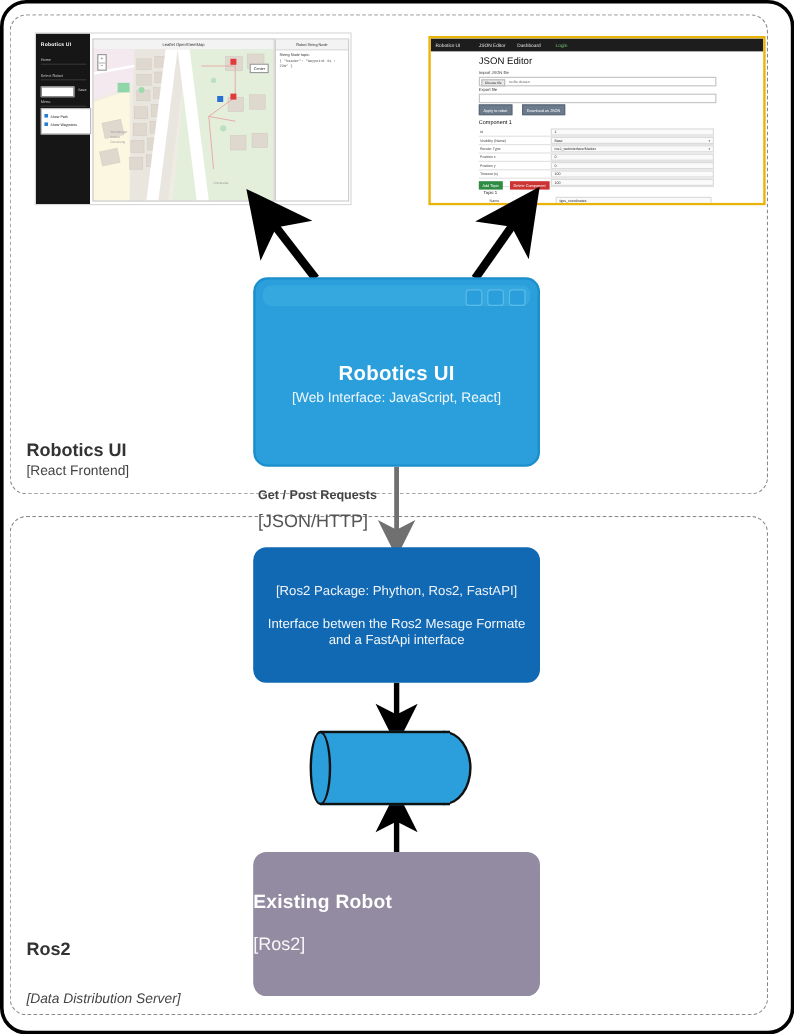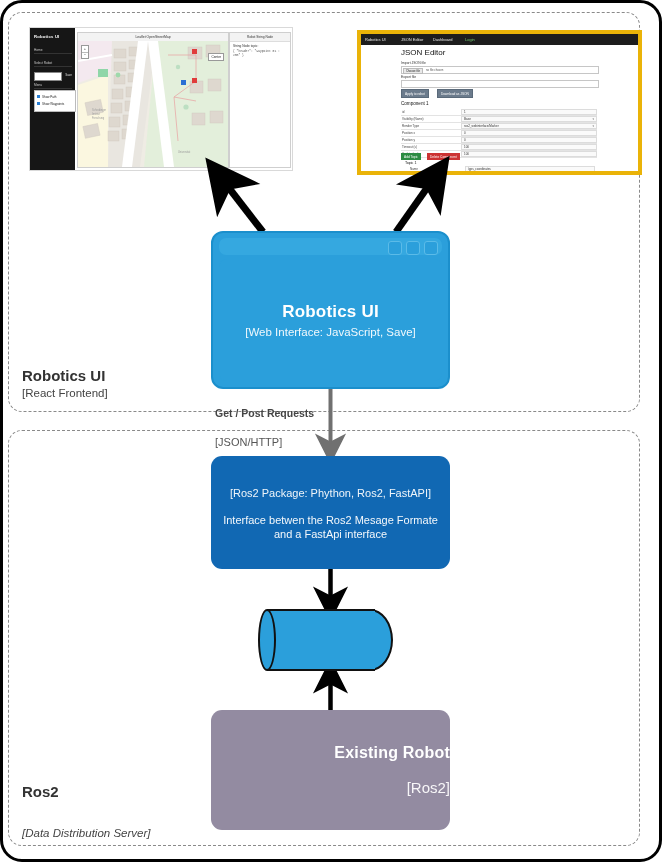--- a/index.html
+++ b/index.html
@@ -51,21 +51,21 @@
             border:1px solid #cfcfcf;overflow:hidden;}
   #sl-righthdr{position:absolute;left:0;top:0;width:100%;height:8px;background:#f3f3f3;
                border-bottom:1px solid #ddd;}
   #sl-righthdr span{position:absolute;left:50%;top:1.5px;transform:translateX(-50%);
                     font-size:3.2px;color:#333;white-space:nowrap;}
   #sl-rlabel{position:absolute;left:3px;top:11px;font-size:3.2px;color:#333;}
   #sl-rjson{position:absolute;left:3px;top:17px;width:54px;font-size:3px;color:#555;
             line-height:4px;font-family:"Liberation Mono","DejaVu Sans Mono",monospace;}
 
   
-  #shot-right{left:357px;top:30px;width:277px;height:137px;border:4px solid #eab308;}
+  #shot-right{left:357px;top:30px;width:277px;height:137px;border:2px solid #eab308;}
   #sr-nav{position:absolute;left:0;top:0;width:100%;height:11px;background:#1d1d1d;}
   .sr-navitem{position:absolute;top:3px;font-size:4px;color:#e6e6e6;white-space:nowrap;}
   #sr-body{position:absolute;left:0;top:11px;width:100%;height:126px;background:#fff;}
   #sr-h1{position:absolute;left:40px;top:3px;font-size:8px;color:#111;font-weight:normal;}
   .sr-lbl{position:absolute;left:40px;font-size:3.4px;color:#333;}
   .sr-field{position:absolute;left:40px;height:6px;border:.5px solid #c6c6c6;background:#fff;}
   .sr-filebtn{position:absolute;left:1px;top:.5px;font-size:2.8px;color:#222;
               background:#e9e9e9;border:.4px solid #bbb;padding:0 2px;}
   .sr-btn{position:absolute;font-size:3.2px;color:#fff;background:#6b7b8c;
           border:.4px solid #5a6a7a;padding:1.5px 3px;white-space:nowrap;}
@@ -107,42 +107,42 @@
 
   #node-web{left:211px;top:456px;width:239px;height:113px;background:#1168b3;
             border-radius:11px;display:flex;flex-direction:column;
             align-items:center;justify-content:center;padding:0 8px;}
   #node-web .n-title{font-size:16px;}
   #node-web .n-tech{font-size:11px;margin-top:3px;}
   #node-web .n-desc{font-size:11px;margin-top:14px;line-height:14px;}
 
   #node-robot{left:211px;top:710px;width:239px;height:120px;background:#938ba1;
               border-radius:11px;display:flex;flex-direction:column;
-              align-items:flex-end;justify-content:center;}
+              align-items:flex-start;justify-content:center;}
   #node-robot .n-title{font-size:16px;}
   #node-robot .n-tech{font-size:15px;margin-top:17px;}
 
   
   #node-db{position:absolute;left:267px;top:609px;width:127px;height:62px;}
   #db-body{position:absolute;left:0;top:0;width:108px;height:62px;background:#2b9fdb;
            border-top:2px solid #111;border-bottom:2px solid #111;box-sizing:border-box;}
   #db-left{position:absolute;left:-9px;top:0;width:18px;height:62px;background:#2b9fdb;
            border:2px solid #111;border-radius:50%;box-sizing:border-box;}
   #db-right{position:absolute;left:80px;top:0;width:46px;height:62px;background:#2b9fdb;
             border:2px solid #111;border-radius:50%;box-sizing:border-box;}
   #db-label{position:absolute;left:6px;top:0;width:100px;height:62px;
             display:flex;align-items:center;justify-content:center;
             color:#fff;font-size:12px;z-index:3;}
 
   
   svg.layer{position:absolute;left:0;top:0;width:662px;height:862px;pointer-events:none;}
   .rel-label{position:absolute;width:230px;}
   #rel-http{left:215px;top:407px;}
   #rel-http .rl-t{font-size:10.5px;font-weight:bold;color:#444;}
-  #rel-http .rl-s{font-size:11px;color:#555;margin-top:17px;}
+  #rel-http .rl-s{font-size:15px;color:#555;margin-top:7px;}
 </style>
 </head>
 <body>
 
 <div id="frame"></div>
 
 <div class="boundary" id="boundary-ui"></div>
 <div class="boundary-label" style="left:22px;top:367px;">Robotics UI</div>
 <div class="boundary-sub" style="left:22px;top:387px;">[React Frontend]</div>
 
@@ -324,21 +324,21 @@
 </div>
 
 <div class="node" id="node-ui">
   <div id="node-ui-bar">
     <div class="ui-dot" style="right:40px;"></div>
     <div class="ui-dot" style="right:22px;"></div>
     <div class="ui-dot" style="right:4px;"></div>
   </div>
   <div id="node-ui-inner">
     <div class="n-title">Robotics UI</div>
-    <div class="n-tech">[Web Interface: JavaScript, Save]</div>
+    <div class="n-tech">[Web Interface: JavaScript, React]</div>
   </div>
 </div>
 
 <div class="node" id="node-web">
   <div class="n-tech">[Ros2 Package: Phython, Ros2, FastAPI]</div>
   <div class="n-desc">Interface betwen the Ros2 Mesage Formate and a FastApi interface</div>
 </div>
 
 <div id="node-db">
   <div id="db-right"></div>

